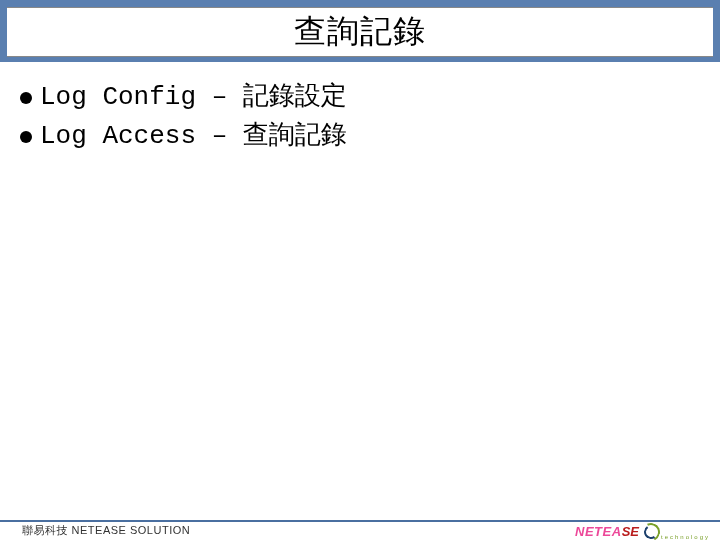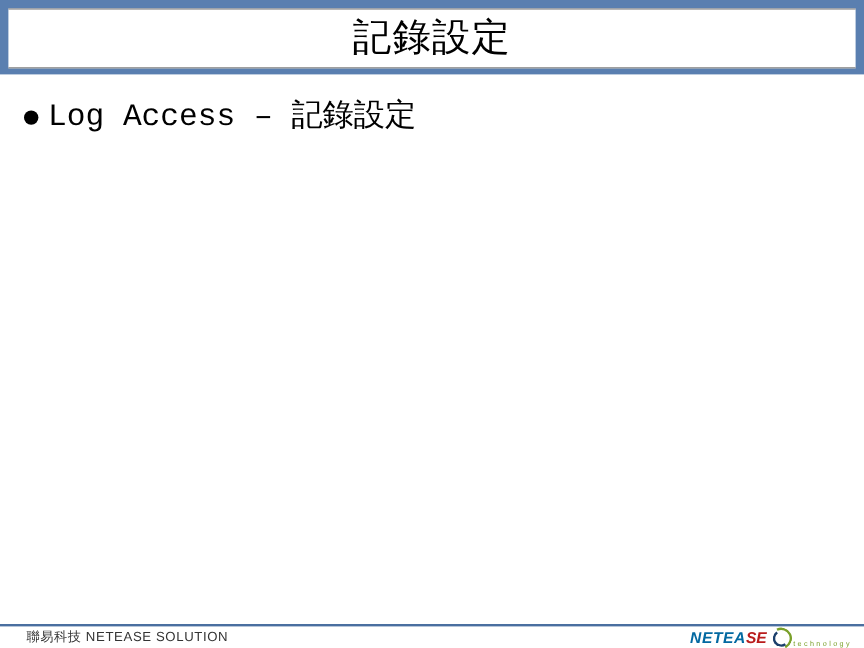--- a/index.html
+++ b/index.html
@@ -94,21 +94,21 @@
     right: 10px;
     bottom: -2px;
     height: 22px;
     display: flex;
     align-items: center;
   }
   .logo-word {
     font-family: Arial, sans-serif;
     font-weight: 900;
     font-size: 13px;
-    color: #0369a1;
+    color: #ec4899;
     font-style: italic;
     letter-spacing: 0.5px;
   }
   .logo-se {
     font-family: Arial, sans-serif;
     font-weight: 900;
     font-size: 13px;
     color: #b91c1c;
     font-style: italic;
   }
@@ -154,28 +154,32 @@
     transform: rotate(10deg);
   }
 </style>
 </head>
 <body>
 
 <div class="slide">
 
   <div class="title-band">
     <div class="title-inner">
-      <span class="title-text">記錄設定</span>
+      <span class="title-text">查詢記錄</span>
     </div>
   </div>
 
   <div class="body">
     <div class="bullet-line">
       <span class="bullet-disc"></span>
-      <span class="bullet-text">Log Access – 記錄設定</span>
+      <span class="bullet-text">Log Config – 記錄設定</span>
+    </div>
+    <div class="bullet-line">
+      <span class="bullet-disc"></span>
+      <span class="bullet-text">Log Access – 查詢記錄</span>
     </div>
   </div>
 
   <div class="footer-bar"></div>
 
   <div class="footer-left">聯易科技  NETEASE SOLUTION</div>
 
   <div class="footer-logo">
     <span class="logo-word">NETEA</span>
       <span class="logo-se">SE</span>

